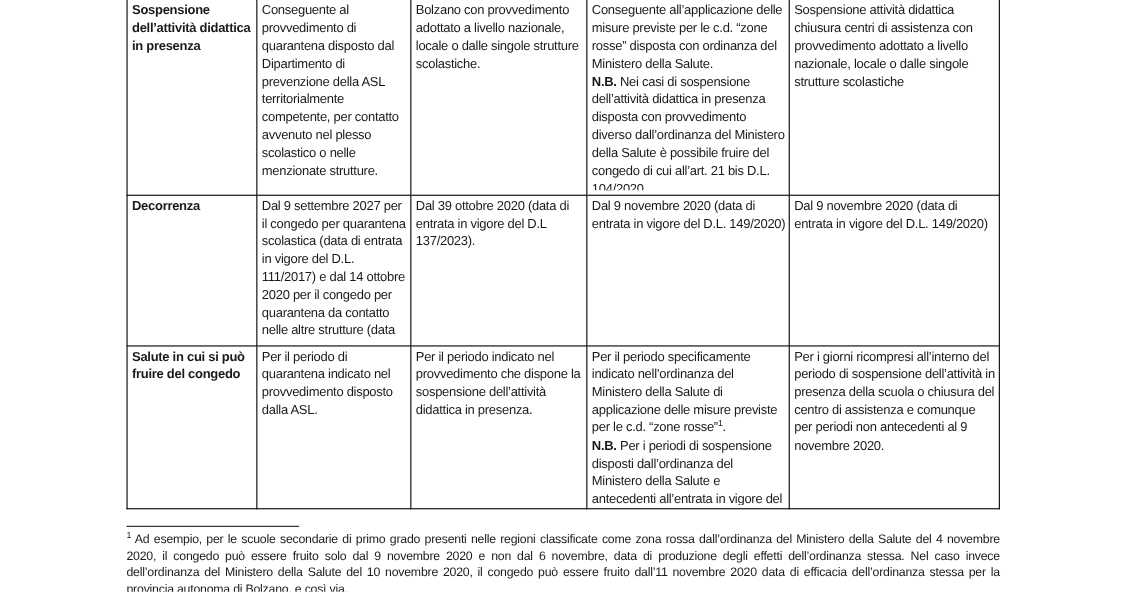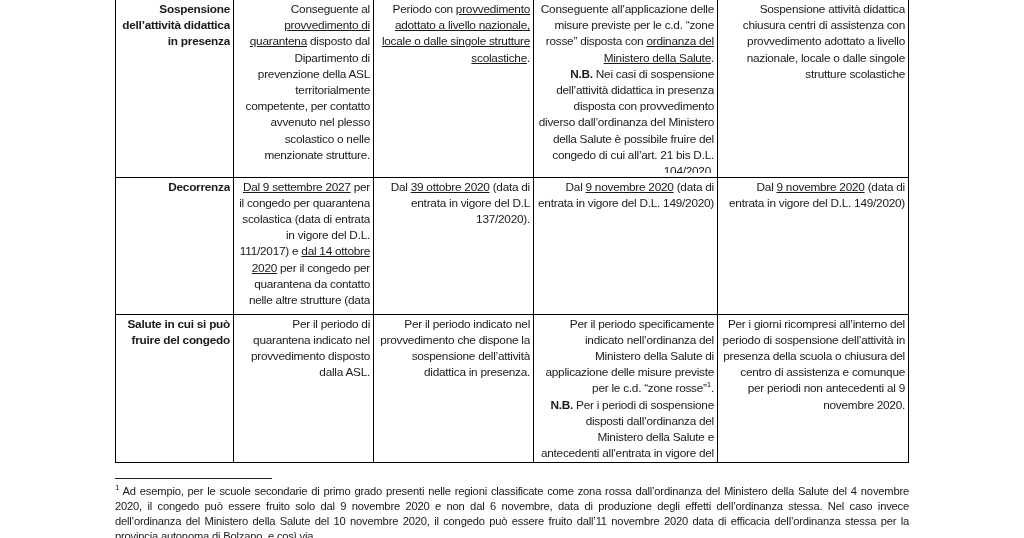--- a/index.html
+++ b/index.html
@@ -22,30 +22,30 @@
   .doc-table td {
     border: 1px solid #000;
     vertical-align: top;
     padding: 1px 3px 2px 4px;
     font-size: 11.8px;
     line-height: 16.2px;
     letter-spacing: -0.25px;
   }
   .doc-table tr.row-top td { border-top: none; }
   .doc-table td.label { font-weight: bold; }
-  .cell-clip { overflow: hidden; text-align: right; }
+  .cell-clip { overflow: hidden; }
   tr.r1 .cell-clip { max-height: 172px; }
   tr.r2 .cell-clip { max-height: 132px; }
   tr.r3 .cell-clip { max-height: 143px; }
   .doc-table sup, .footnote sup {
     font-size: 8px;
     line-height: 0;
     vertical-align: super;
   }
-  .u { text-decoration: underline; }
+  .u { }
   .b { font-weight: bold; }
   .footnote {
     position: absolute;
     left: 115px; top: 478px;
     width: 794px;
   }
   .footnote-rule {
     width: 157px;
     height: 0;
     border-top: 1.2px solid #222;
@@ -71,38 +71,38 @@
   </colgroup>
   <tbody>
     <tr class="row-top r1" style="height:177px">
       <td class="label">
           <div class="cell-clip">Sospensione dell’attività didattica in presenza</div>
         </td>
       <td>
           <div class="cell-clip"><span>Conseguente al </span><span class="u">provvedimento di quarantena</span><span> disposto dal Dipartimento di prevenzione della ASL territorialmente competente, per contatto avvenuto nel plesso scolastico o nelle menzionate strutture.</span></div>
         </td>
       <td>
-          <div class="cell-clip"><span>Periodo con </span><span class="u">provvedimento adottato a livello nazionale, locale o dalle singole strutture scolastiche</span><span>.</span></div>
+          <div class="cell-clip"><span>Bolzano con </span><span class="u">provvedimento adottato a livello nazionale, locale o dalle singole strutture scolastiche</span><span>.</span></div>
         </td>
       <td>
           <div class="cell-clip"><span>Conseguente all’applicazione delle misure previste per le c.d. “zone rosse” disposta con </span><span class="u">ordinanza del Ministero della Salute</span><span>.</span><br><span class="b">N.B.</span><span> Nei casi di sospensione dell’attività didattica in presenza disposta con provvedimento diverso dall’ordinanza del Ministero della Salute è possibile fruire del congedo di cui all’art. 21 bis D.L. 104/2020.</span></div>
         </td>
       <td>
           <div class="cell-clip"><span>Sospensione attività didattica chiusura centri di assistenza con provvedimento adottato a livello nazionale, locale o dalle singole strutture scolastiche</span></div>
         </td>
     </tr>
     <tr class="r2" style="height:137px">
       <td class="label">
           <div class="cell-clip">Decorrenza</div>
         </td>
       <td>
           <div class="cell-clip"><span class="u">Dal 9 settembre 2027</span><span> per il congedo per quarantena scolastica (data di entrata in vigore del D.L. 111/2017) e </span><span class="u">dal 14 ottobre 2020</span><span> per il congedo per quarantena da contatto nelle altre strutture (data di entrata in vigore della L. 126/2020)</span></div>
         </td>
       <td>
-          <div class="cell-clip"><span>Dal </span><span class="u">39 ottobre 2020</span><span> (data di entrata in vigore del D.L 137/2020).</span></div>
+          <div class="cell-clip"><span>Dal </span><span class="u">39 ottobre 2020</span><span> (data di entrata in vigore del D.L 137/2023).</span></div>
         </td>
       <td>
           <div class="cell-clip"><span>Dal </span><span class="u">9 novembre 2020</span><span> (data di entrata in vigore del D.L. 149/2020)</span></div>
         </td>
       <td>
           <div class="cell-clip"><span>Dal </span><span class="u">9 novembre 2020</span><span> (data di entrata in vigore del D.L. 149/2020)</span></div>
         </td>
     </tr>
     <tr class="r3" style="height:148px">
       <td class="label">

